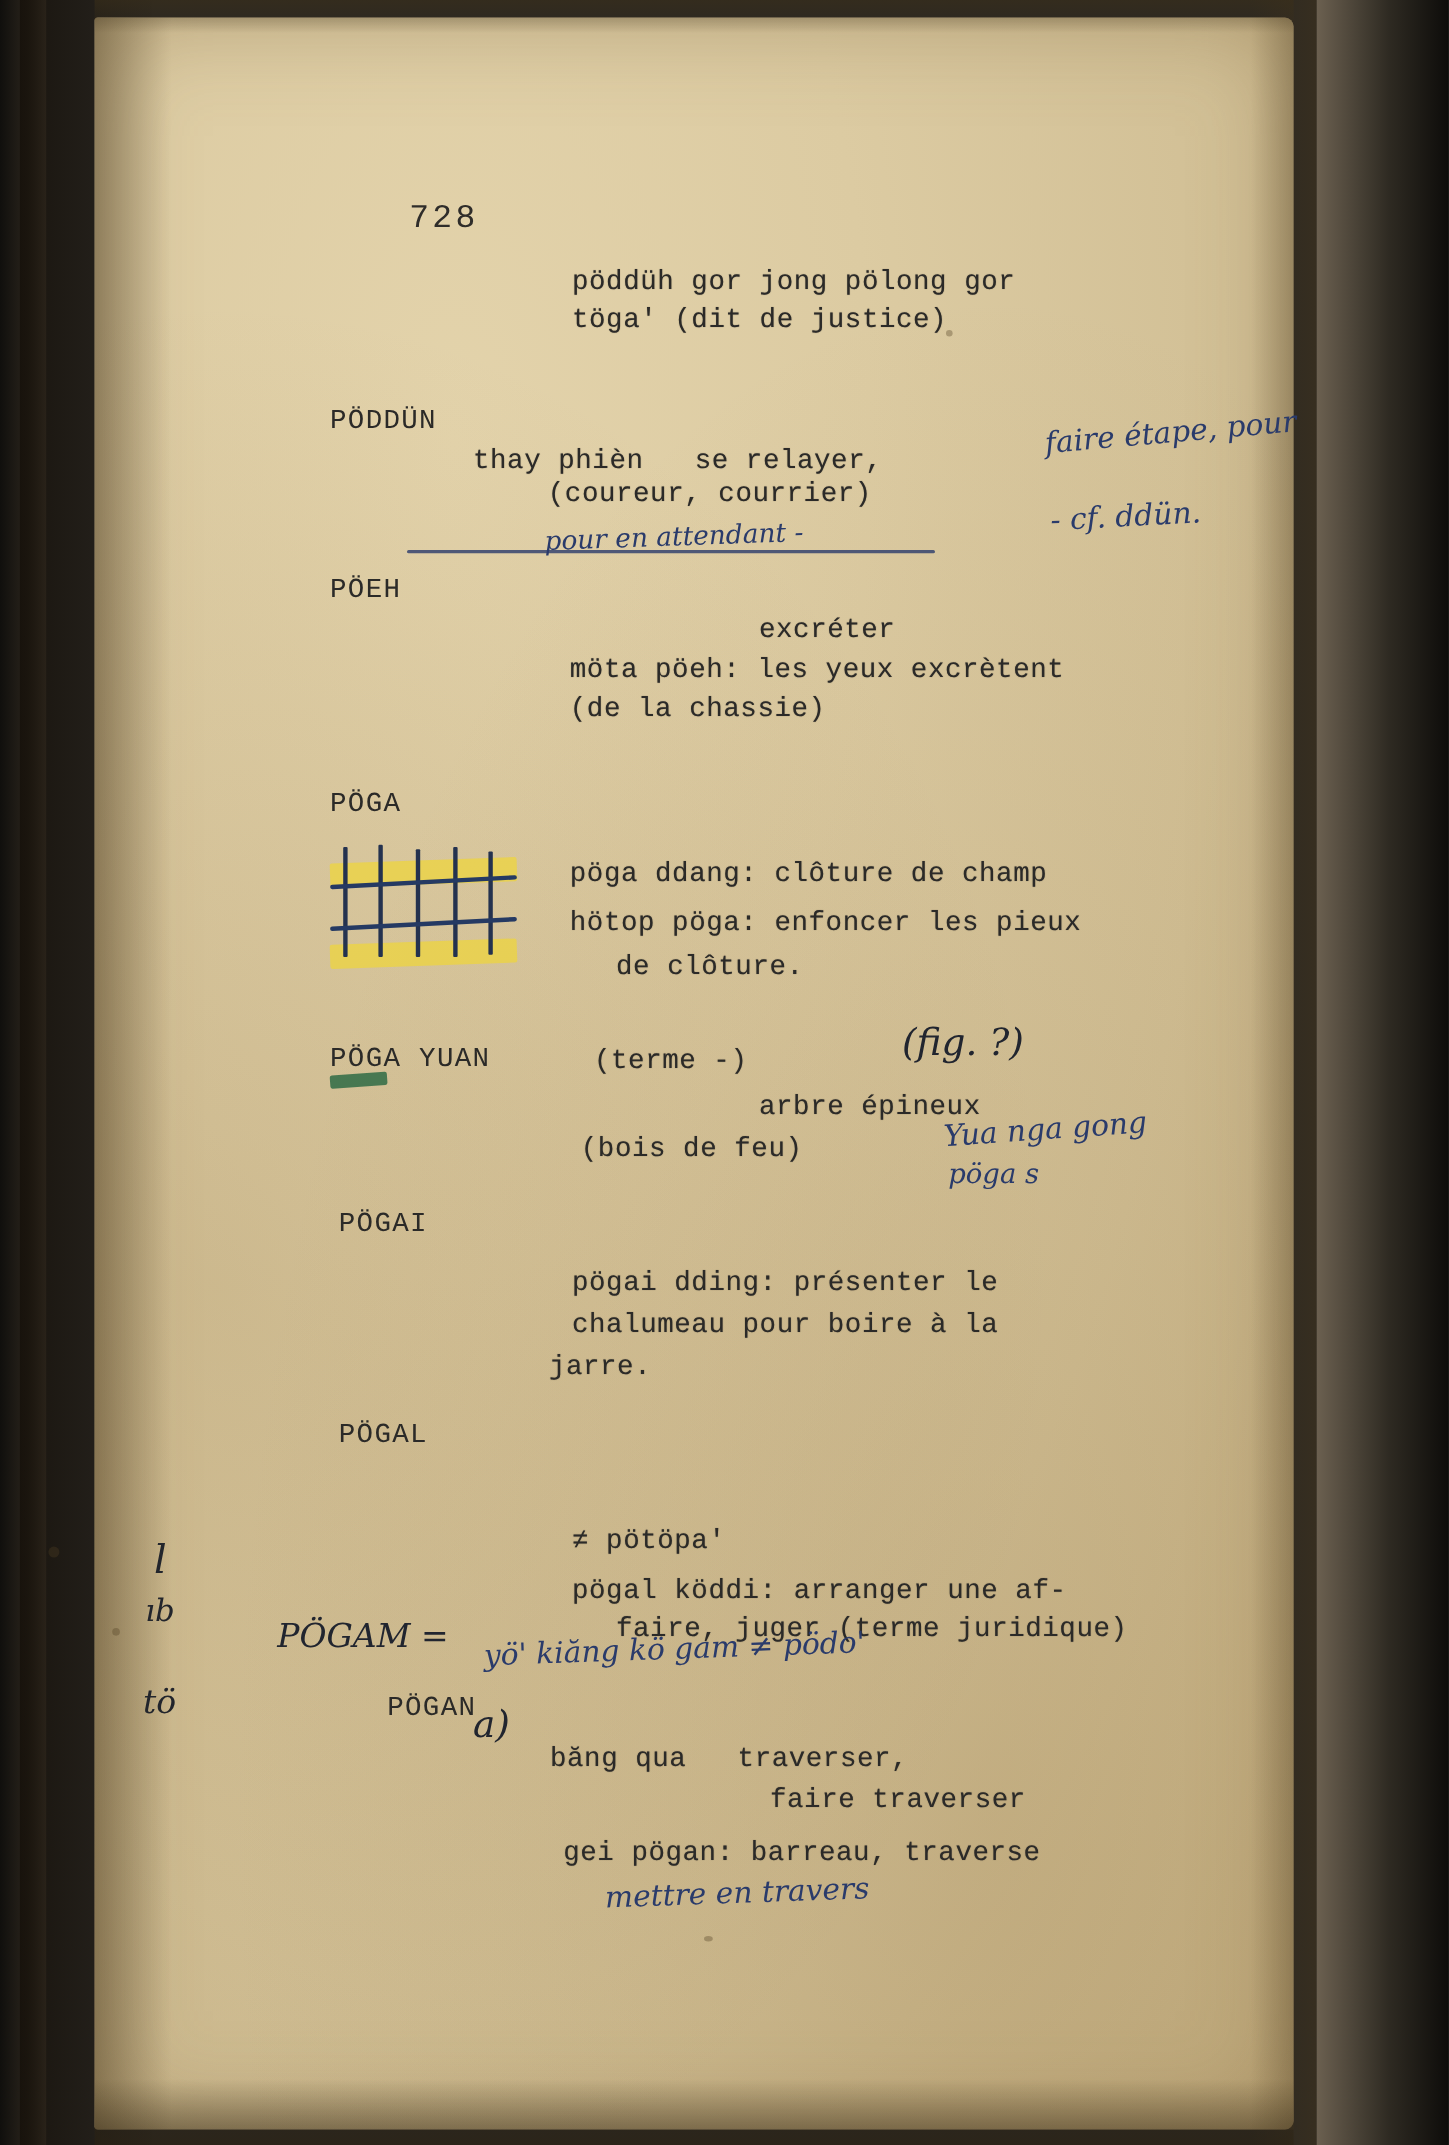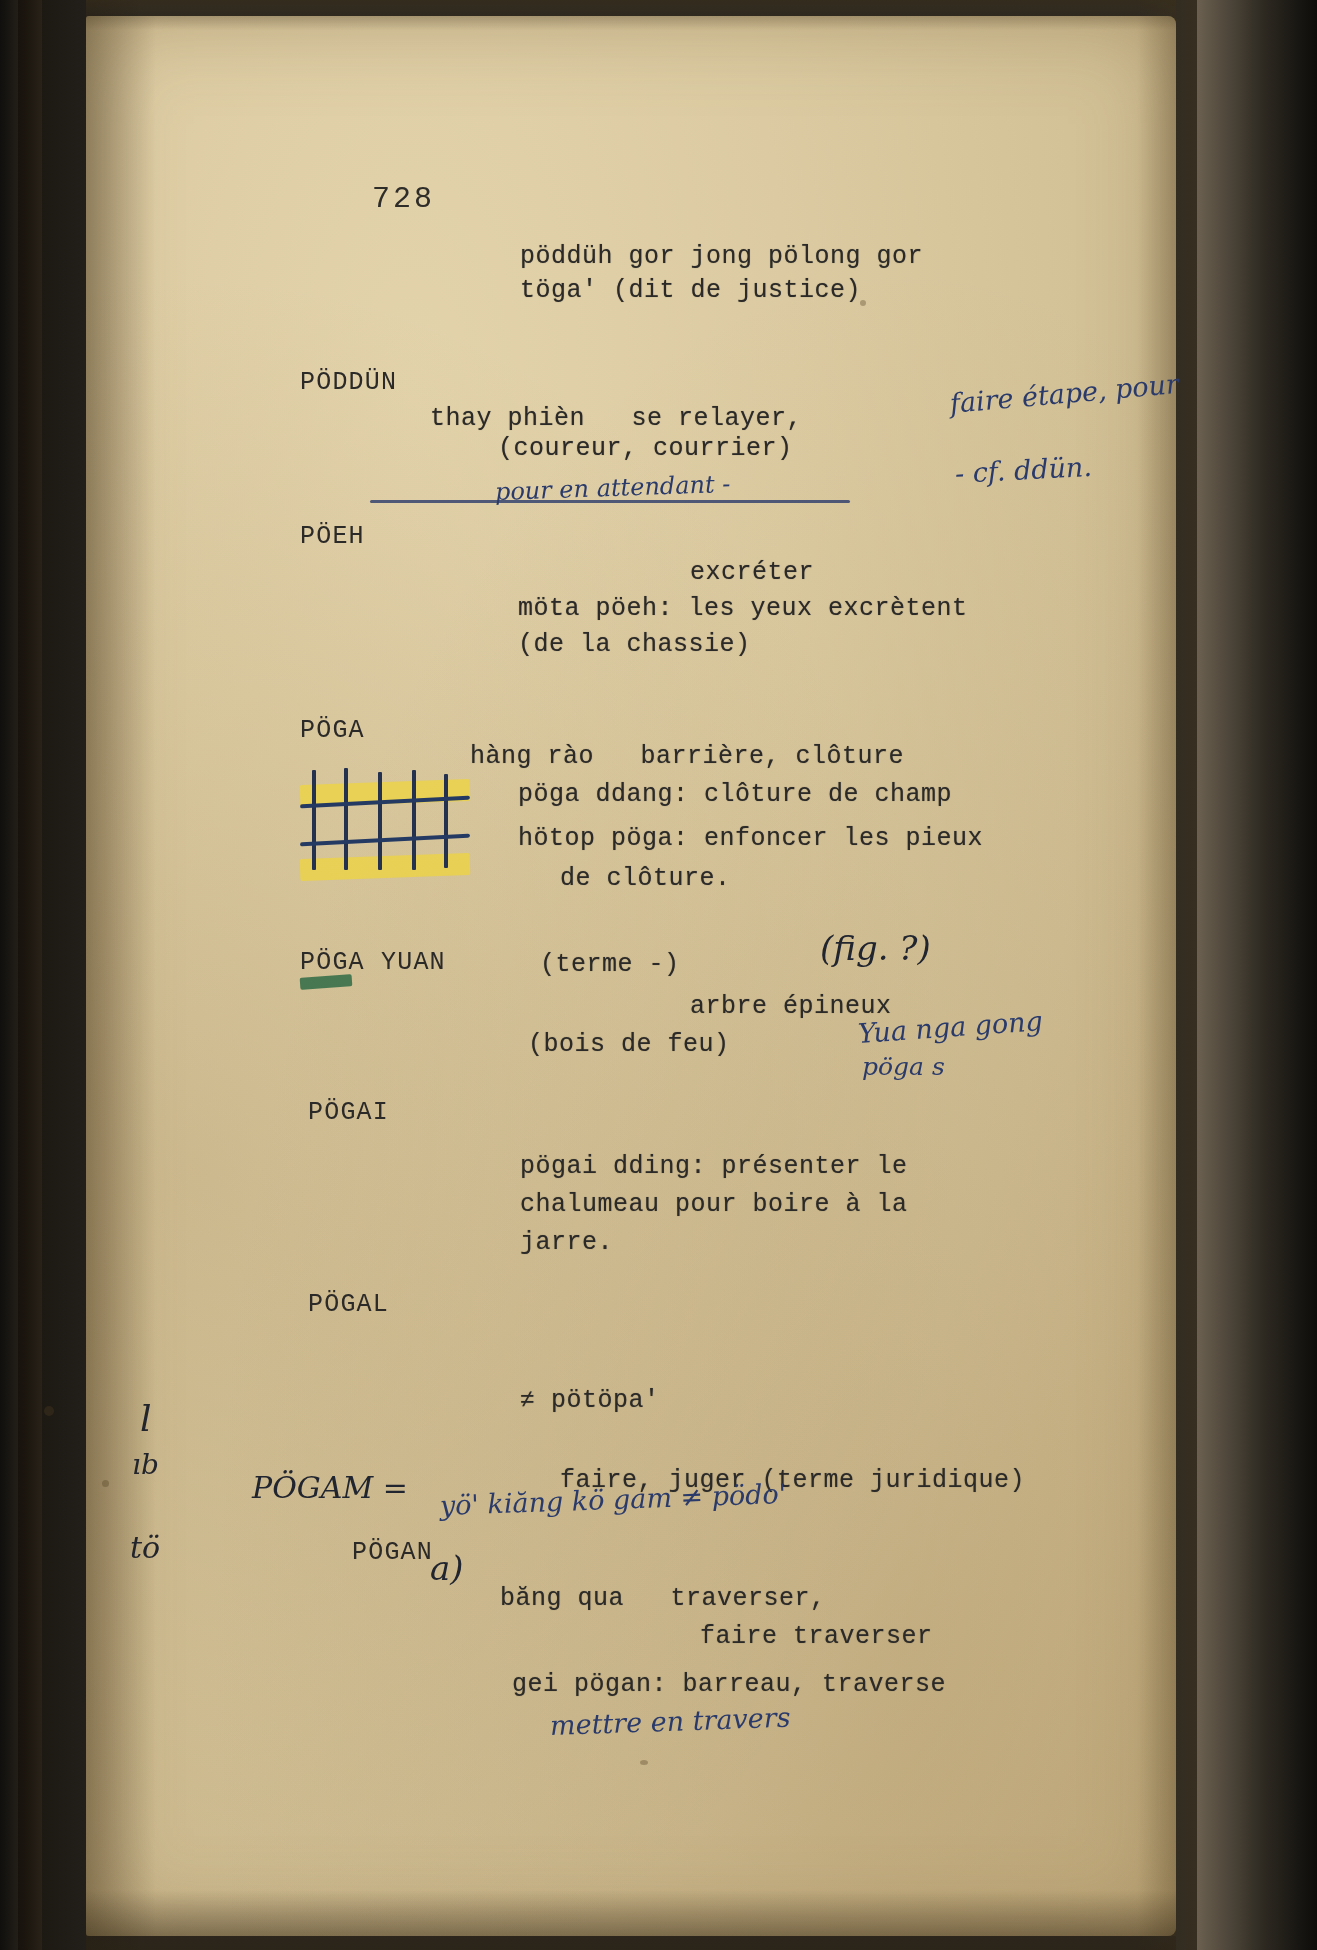--- a/index.html
+++ b/index.html
@@ -231,21 +231,20 @@
 
   <div class="headword" style="left:300px; top:522px;">PÖEH</div>
   <div class="typed" style="left:690px; top:556px;">excréter</div>
   <div class="typed" style="left:518px; top:592px;">möta pöeh: les yeux excrètent</div>
   <div class="typed" style="left:518px; top:628px;">(de la chassie)</div>
 
   <div class="hand hand-faint" style="left:985px; top:515px; font-size:26px; transform:rotate(-6deg);">­ ­ ­ ­</div>
   <div class="hand hand-faint" style="left:990px; top:555px; font-size:24px;">­ ­ ­ ­ ­</div>
 
   <div class="headword" style="left:300px; top:716px;">PÖGA</div>
-  <div class="typed" style="left:470px; top:740px;">hàng ràο   barrière, clôture</div>
   <div class="typed" style="left:518px; top:778px;">pöga ddang: clôture de champ</div>
   <div class="typed" style="left:518px; top:822px;">hötop pöga: enfoncer les pieux</div>
   <div class="typed" style="left:560px; top:862px;">de clôture.</div>
 
   <div class="highlight-yellow" style="left:300px; top:782px; width:170px; height:22px;"></div>
   <div class="highlight-yellow" style="left:300px; top:856px; width:170px; height:22px;"></div>
   <div class="tick" style="left:312px; top:770px; height:100px;"></div>
   <div class="tick" style="left:344px; top:768px; height:102px;"></div>
   <div class="tick" style="left:378px; top:772px; height:98px;"></div>
   <div class="tick" style="left:412px; top:770px; height:100px;"></div>
@@ -260,27 +259,28 @@
 
   <div class="green-mark" style="left:300px; top:976px; width:52px; height:12px; transform:rotate(-4deg);"></div>
   <div class="hand hand-dark" style="left:820px; top:928px; font-size:34px;">(fig. ?)</div>
   <div class="hand" style="left:858px; top:1018px; font-size:27px; transform:rotate(-4deg);">Yua nga gong</div>
   <div class="hand" style="left:862px; top:1052px; font-size:25px;">pöga s</div>
   <div class="hand hand-faint" style="left:1040px; top:950px; font-size:24px;">­ ­ ­ ­</div>
 
   <div class="headword" style="left:308px; top:1098px;">PÖGAI</div>
   <div class="typed" style="left:520px; top:1150px;">pögai dding: présenter le</div>
   <div class="typed" style="left:520px; top:1188px;">chalumeau pour boire à la</div>
-  <div class="typed" style="left:520px; top:1226px;">jarre.</div>
+  <div class="typed" style="left:499px; top:1226px;">jarre.</div>
 
   <div class="hand hand-ghost" style="left:400px; top:1090px; font-size:23px;">­ ­ ­ ­ ­ ­ ­ ­ ­ ­ ­ ­ ­ ­</div>
   <div class="hand hand-ghost" style="left:330px; top:1128px; font-size:23px;">­ ­ ­ ­ ­ ­ ­ ­ ­ ­ ­ ­</div>
 
   <div class="headword" style="left:308px; top:1290px;">PÖGAL</div>
   <div class="typed" style="left:520px; top:1384px;">≠ pötöpa'</div>
+  <div class="typed" style="left:520px; top:1430px;">pögal köddi: arranger une af-</div>
   <div class="typed" style="left:560px; top:1464px;">faire, juger (terme juridique)</div>
 
   <div class="hand hand-faint" style="left:940px; top:1282px; font-size:26px; transform:rotate(-5deg);">­ ­ ­ ­</div>
   <div class="hand hand-faint" style="left:1010px; top:1322px; font-size:24px;">­ ­ ­</div>
 
   <div class="hand hand-dark" style="left:252px; top:1470px; font-size:30px;text-align:right;">PÖGAM =</div>
   <div class="hand" style="left:440px; top:1490px; font-size:27px; transform:rotate(-2deg);">yö' kiăng kö gam ≠ pödo'</div>
 
   <div class="headword" style="left:308px; top:1538px;margin-left:44px;">PÖGAN</div>
   <div class="hand hand-dark" style="left:430px; top:1548px; font-size:34px;">a)</div>

